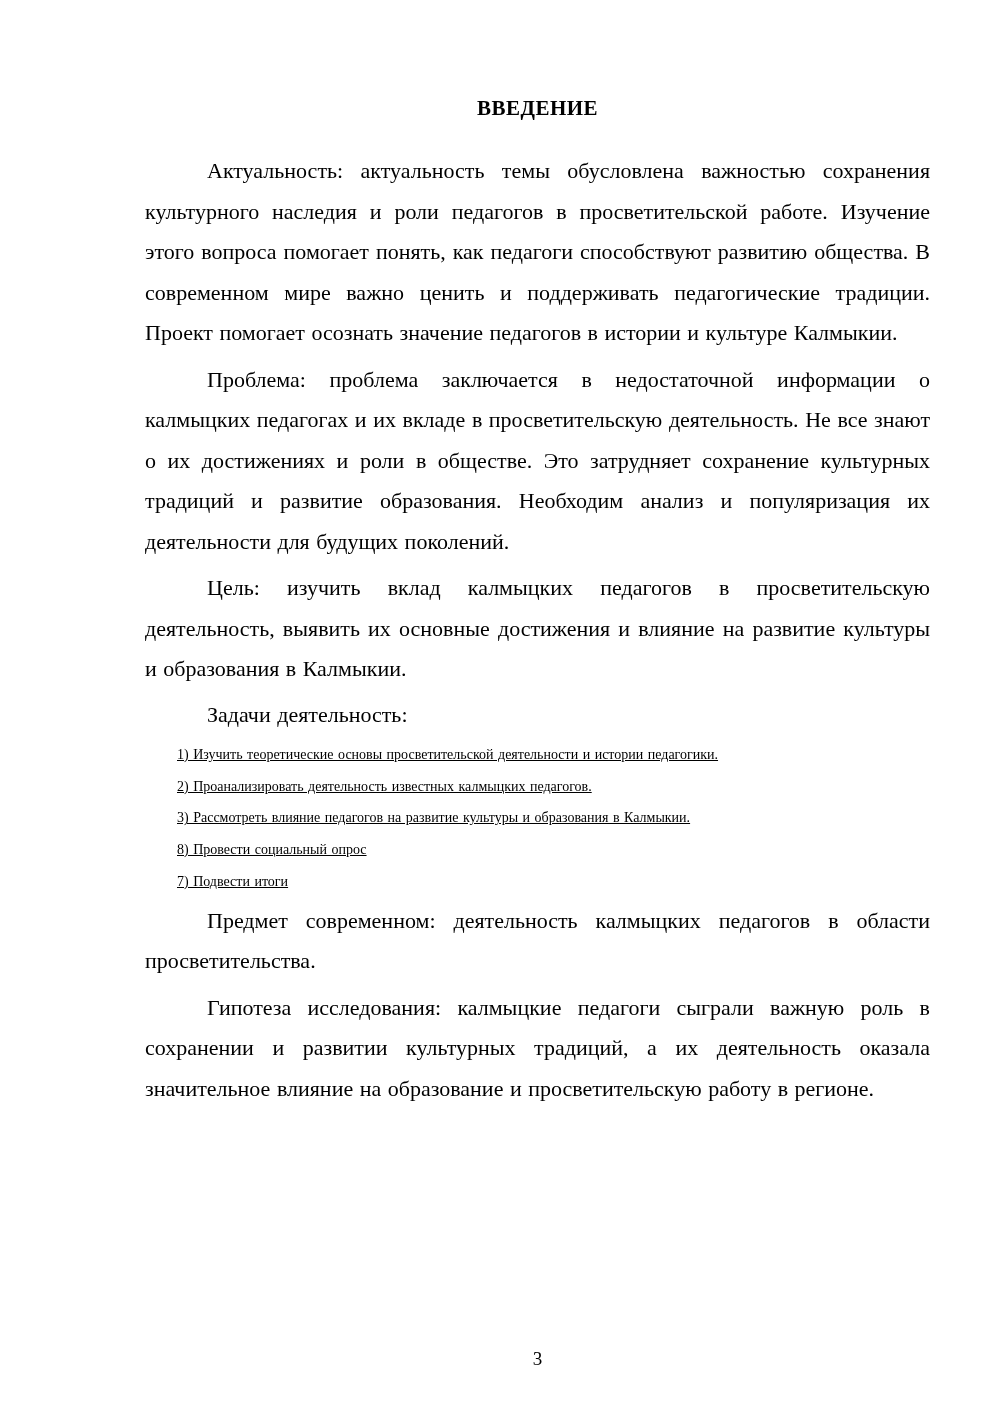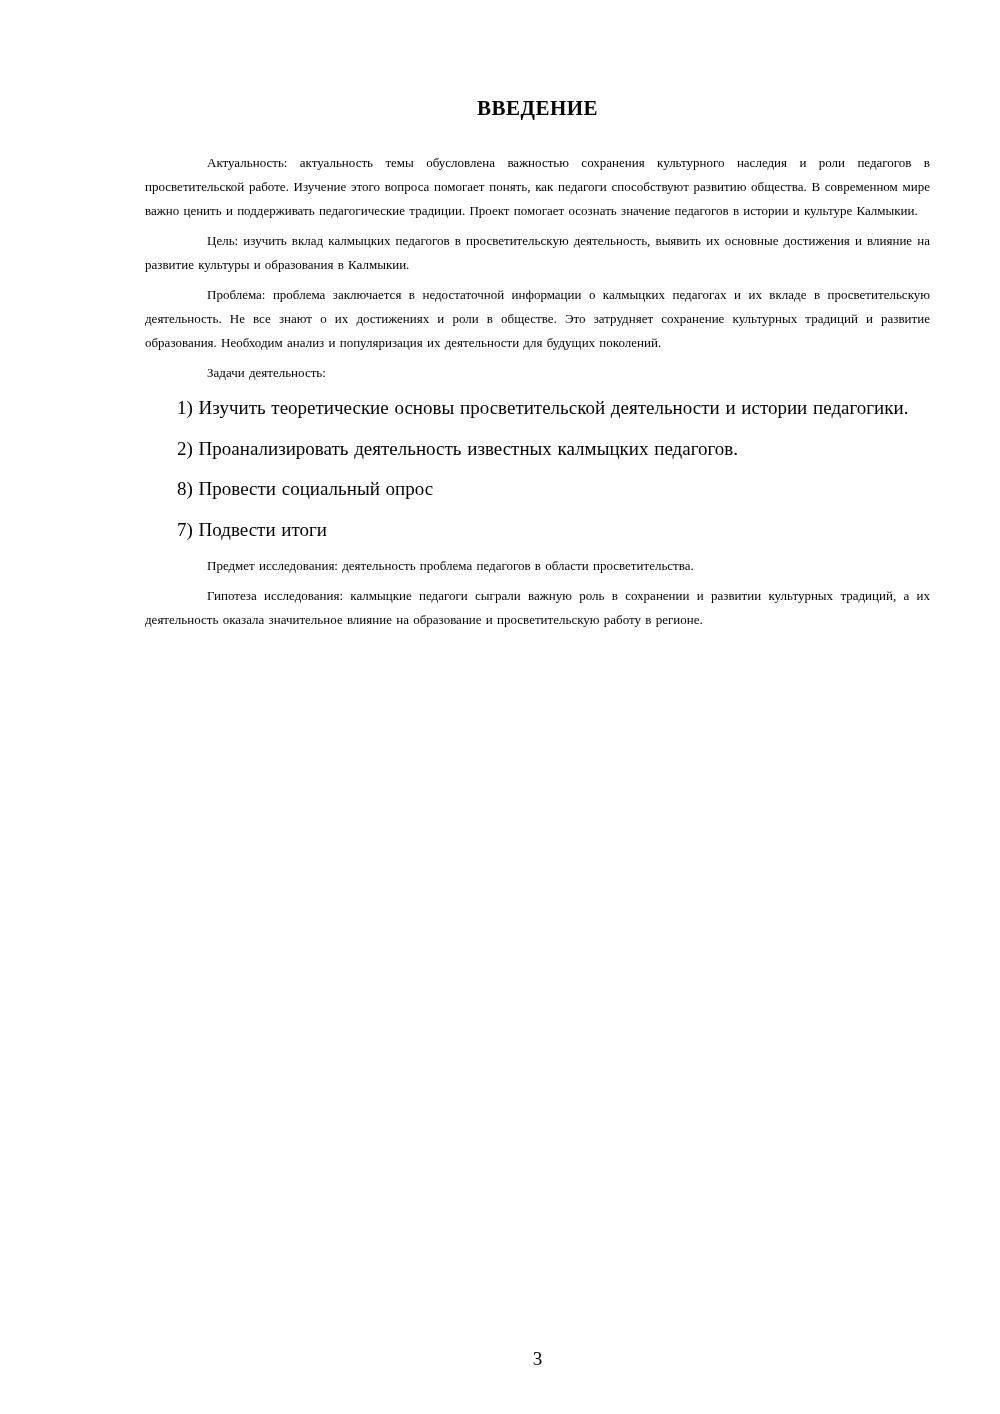--- a/index.html
+++ b/index.html
@@ -20,68 +20,70 @@
   }
   .doc-title {
     text-align: center;
     font-weight: bold;
     font-size: 21px;
     line-height: 1.4;
     margin: 0 0 28px 0;
     letter-spacing: 0.5px;
   }
   .para {
-    font-size: 13px;
+    font-size: 22px;
     line-height: 1.84;
     text-align: justify;
     text-indent: 62px;
     margin: 0 0 6px 0;
     word-spacing: 1px;
   }
   .list-item {
-    font-size: 19px;
+    font-size: 14px;
     line-height: 1.84;
     text-align: justify;
     text-indent: 32px;
     margin: 0 0 6px 0;
     word-spacing: 1px;
+    text-decoration: underline;
   }
   .page-number {
     position: absolute;
     bottom: 48px;
     left: 145px;
     right: 70px;
     text-align: center;
     font-size: 19px;
   }
 </style>
 </head>
 <body>
 
 <div class="page">
 
   <h1 class="doc-title">ВВЕДЕНИЕ</h1>
 
   <p class="para">Актуальность: актуальность темы обусловлена важностью сохранения культурного наследия и роли педагогов в просветительской работе. Изучение этого вопроса помогает понять, как педагоги способствуют развитию общества. В современном мире важно ценить и поддерживать педагогические традиции. Проект помогает осознать значение педагогов в истории и культуре Калмыкии.</p>
 
+  <p class="para">Проблема: проблема заключается в недостаточной информации о калмыцких педагогах и их вкладе в просветительскую деятельность. Не все знают о их достижениях и роли в обществе. Это затрудняет сохранение культурных традиций и развитие образования. Необходим анализ и популяризация их деятельности для будущих поколений.</p>
+
   <p class="para">Цель: изучить вклад калмыцких педагогов в просветительскую деятельность, выявить их основные достижения и влияние на развитие культуры и образования в Калмыкии.</p>
-
-  <p class="para">Проблема: проблема заключается в недостаточной информации о калмыцких педагогах и их вкладе в просветительскую деятельность. Не все знают о их достижениях и роли в обществе. Это затрудняет сохранение культурных традиций и развитие образования. Необходим анализ и популяризация их деятельности для будущих поколений.</p>
 
   <p class="para">Задачи деятельность:</p>
 
   <p class="list-item">1) Изучить теоретические основы просветительской деятельности и истории педагогики.</p>
 
   <p class="list-item">2) Проанализировать деятельность известных калмыцких педагогов.</p>
 
+  <p class="list-item">3) Рассмотреть влияние педагогов на развитие культуры и образования в Калмыкии.</p>
 
   <p class="list-item">8) Провести социальный опрос</p>
 
   <p class="list-item">7) Подвести итоги</p>
 
 
-  <p class="para">Предмет исследования: деятельность проблема педагогов в области просветительства.</p>
+  <p class="para">Предмет современном: деятельность калмыцких педагогов в области просветительства.</p>
 
   <p class="para">Гипотеза исследования: калмыцкие педагоги сыграли важную роль в сохранении и развитии культурных традиций, а их деятельность оказала значительное влияние на образование и просветительскую работу в регионе.</p>
 
   <div class="page-number">3</div>
 
 </div>
 
 </body></html>

